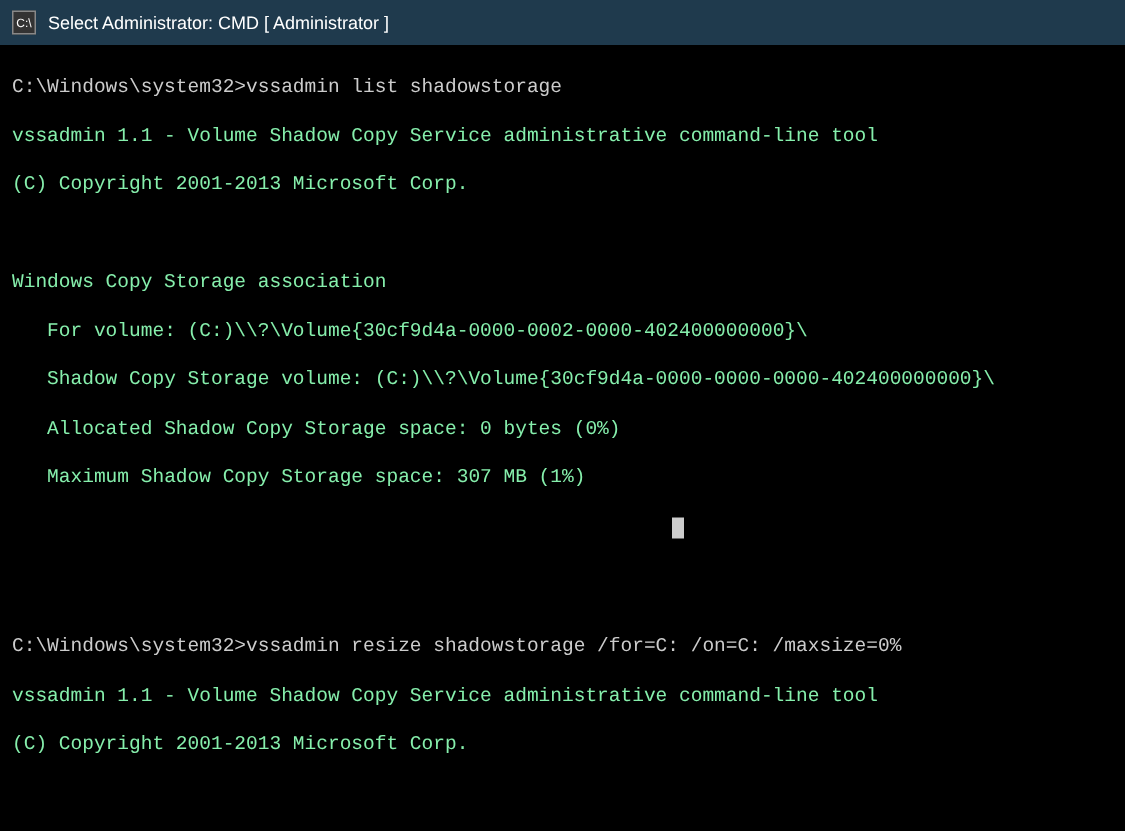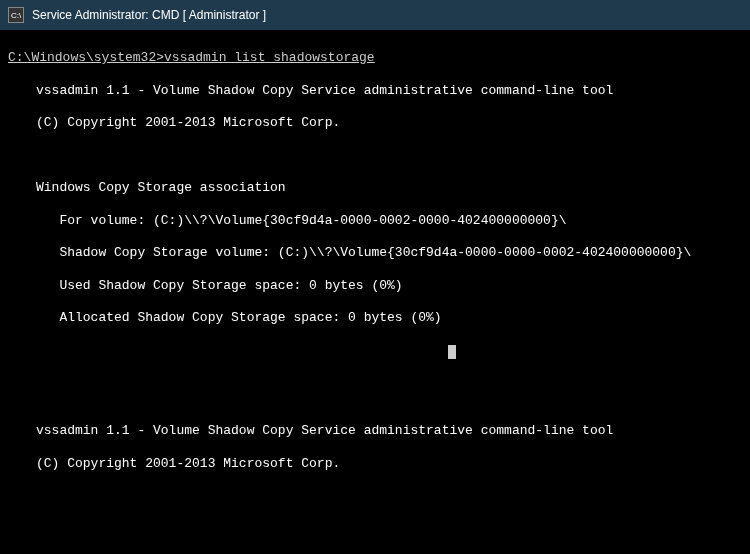--- a/index.html
+++ b/index.html
@@ -32,55 +32,56 @@
     font-size: 8px;
     margin-right: 8px;
     border: 1px solid #888;
   }
   .terminal {
     padding: 4px 8px;
     line-height: 1.25;
     white-space: pre-wrap;
     word-break: break-all;
   }
-  .prompt { color: #ccc; text-decoration: underline; }
-  .output { color: #ffffff; margin-left: 28px; }
+  .prompt { color: #ccc; }
+  .output { color: #86efac; }
   .blank { height: 16px; }
   .cursor {
     display: inline-block;
     width: 8px;
     height: 14px;
     background: #ccc;
     vertical-align: text-bottom;
     position: absolute;
     left: 440px;
     margin-top: 2px;
   }
 </style>
 </head>
 <body>
 
 <div class="title-bar">
   <span class="title-icon">C:\</span>
-  <span>Service Administrator: CMD [ Administrator ]</span>
+  <span>Select Administrator: CMD [ Administrator ]</span>
 </div>
 
 <div class="terminal">
 <div class="prompt">C:\Windows\system32&gt;vssadmin list shadowstorage</div>
 <div class="output">vssadmin 1.1 - Volume Shadow Copy Service administrative command-line tool</div>
 <div class="output">(C) Copyright 2001-2013 Microsoft Corp.</div>
 <div class="blank"></div>
 <div class="output">Windows Copy Storage association</div>
 <div class="output">   For volume: (C:)\\?\Volume{30cf9d4a-0000-0002-0000-402400000000}\</div>
-<div class="output">   Shadow Copy Storage volume: (C:)\\?\Volume{30cf9d4a-0000-0000-0002-402400000000}\</div>
-<div class="output">   Used Shadow Copy Storage space: 0 bytes (0%)</div>
+<div class="output">   Shadow Copy Storage volume: (C:)\\?\Volume{30cf9d4a-0000-0000-0000-402400000000}\</div>
 <div class="output">   Allocated Shadow Copy Storage space: 0 bytes (0%)</div>
+<div class="output">   Maximum Shadow Copy Storage space: 307 MB (1%)</div>
 <div style="position:relative"><span class="cursor"></span></div>
 <div class="blank"></div>
 <div class="blank"></div>
+<div class="prompt">C:\Windows\system32&gt;vssadmin resize shadowstorage /for=C: /on=C: /maxsize=0%</div>
 <div class="output">vssadmin 1.1 - Volume Shadow Copy Service administrative command-line tool</div>
 <div class="output">(C) Copyright 2001-2013 Microsoft Corp.</div>
 <div class="blank"></div>
 
 
 
 
 
 
 

